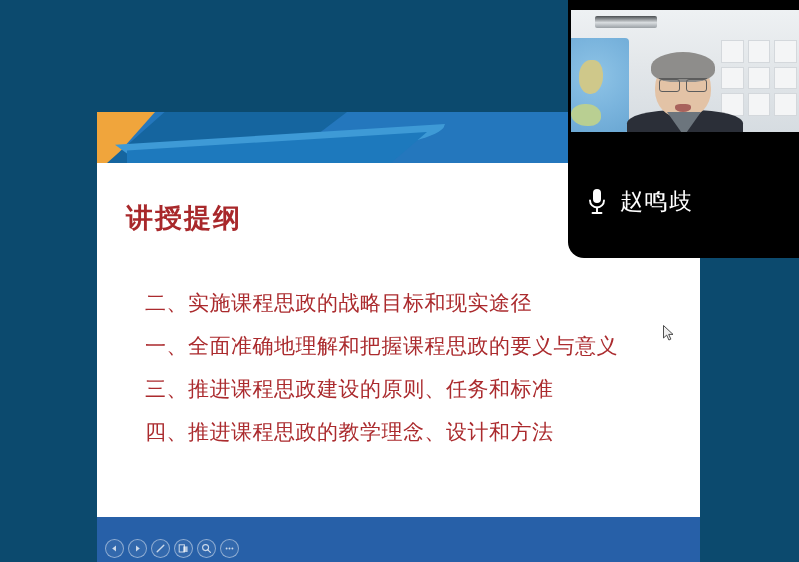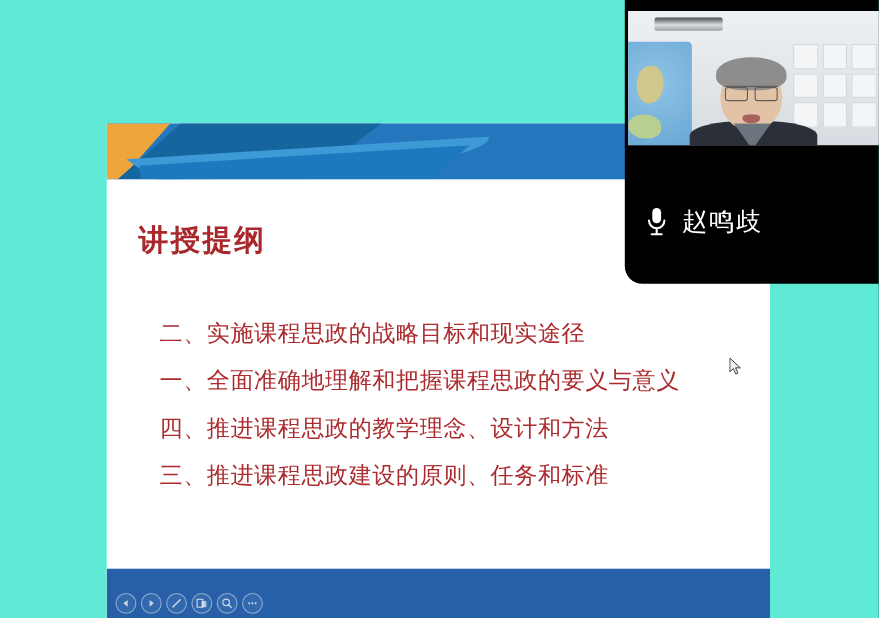--- a/index.html
+++ b/index.html
@@ -10,21 +10,21 @@
   body {
     width: 799px;
     height: 562px;
     overflow: hidden;
     font-family: "Liberation Sans", "DejaVu Sans", sans-serif;
   }
   #screen {
     position: relative;
     width: 799px;
     height: 562px;
-    background: #5eead4;
+    background: #0c4a6e;
     overflow: hidden;
   }
 
   
   #slide {
     position: absolute;
     left: 97px;
     top: 112px;
     width: 603px;
     height: 450px;
@@ -354,22 +354,22 @@
           <div id="brand-en">SHANGHAI</div>
         </div>
       </div>
     </div>
 
     <div id="slide-title">讲授提纲</div>
 
     <div id="slide-outline">
       <div class="outline-item">二、实施课程思政的战略目标和现实途径</div>
       <div class="outline-item">一、全面准确地理解和把握课程思政的要义与意义</div>
+      <div class="outline-item">三、推进课程思政建设的原则、任务和标准</div>
       <div class="outline-item">四、推进课程思政的教学理念、设计和方法</div>
-      <div class="outline-item">三、推进课程思政建设的原则、任务和标准</div>
     </div>
 
     <div id="slide-footer">
       <div id="slide-toolbar">
 
         <div class="tool-btn">
           <svg width="9" height="9" viewBox="0 0 9 9">
             <polygon points="6,1.5 6,7.5 2.2,4.5" fill="currentColor"></polygon>
           </svg>
         </div>

